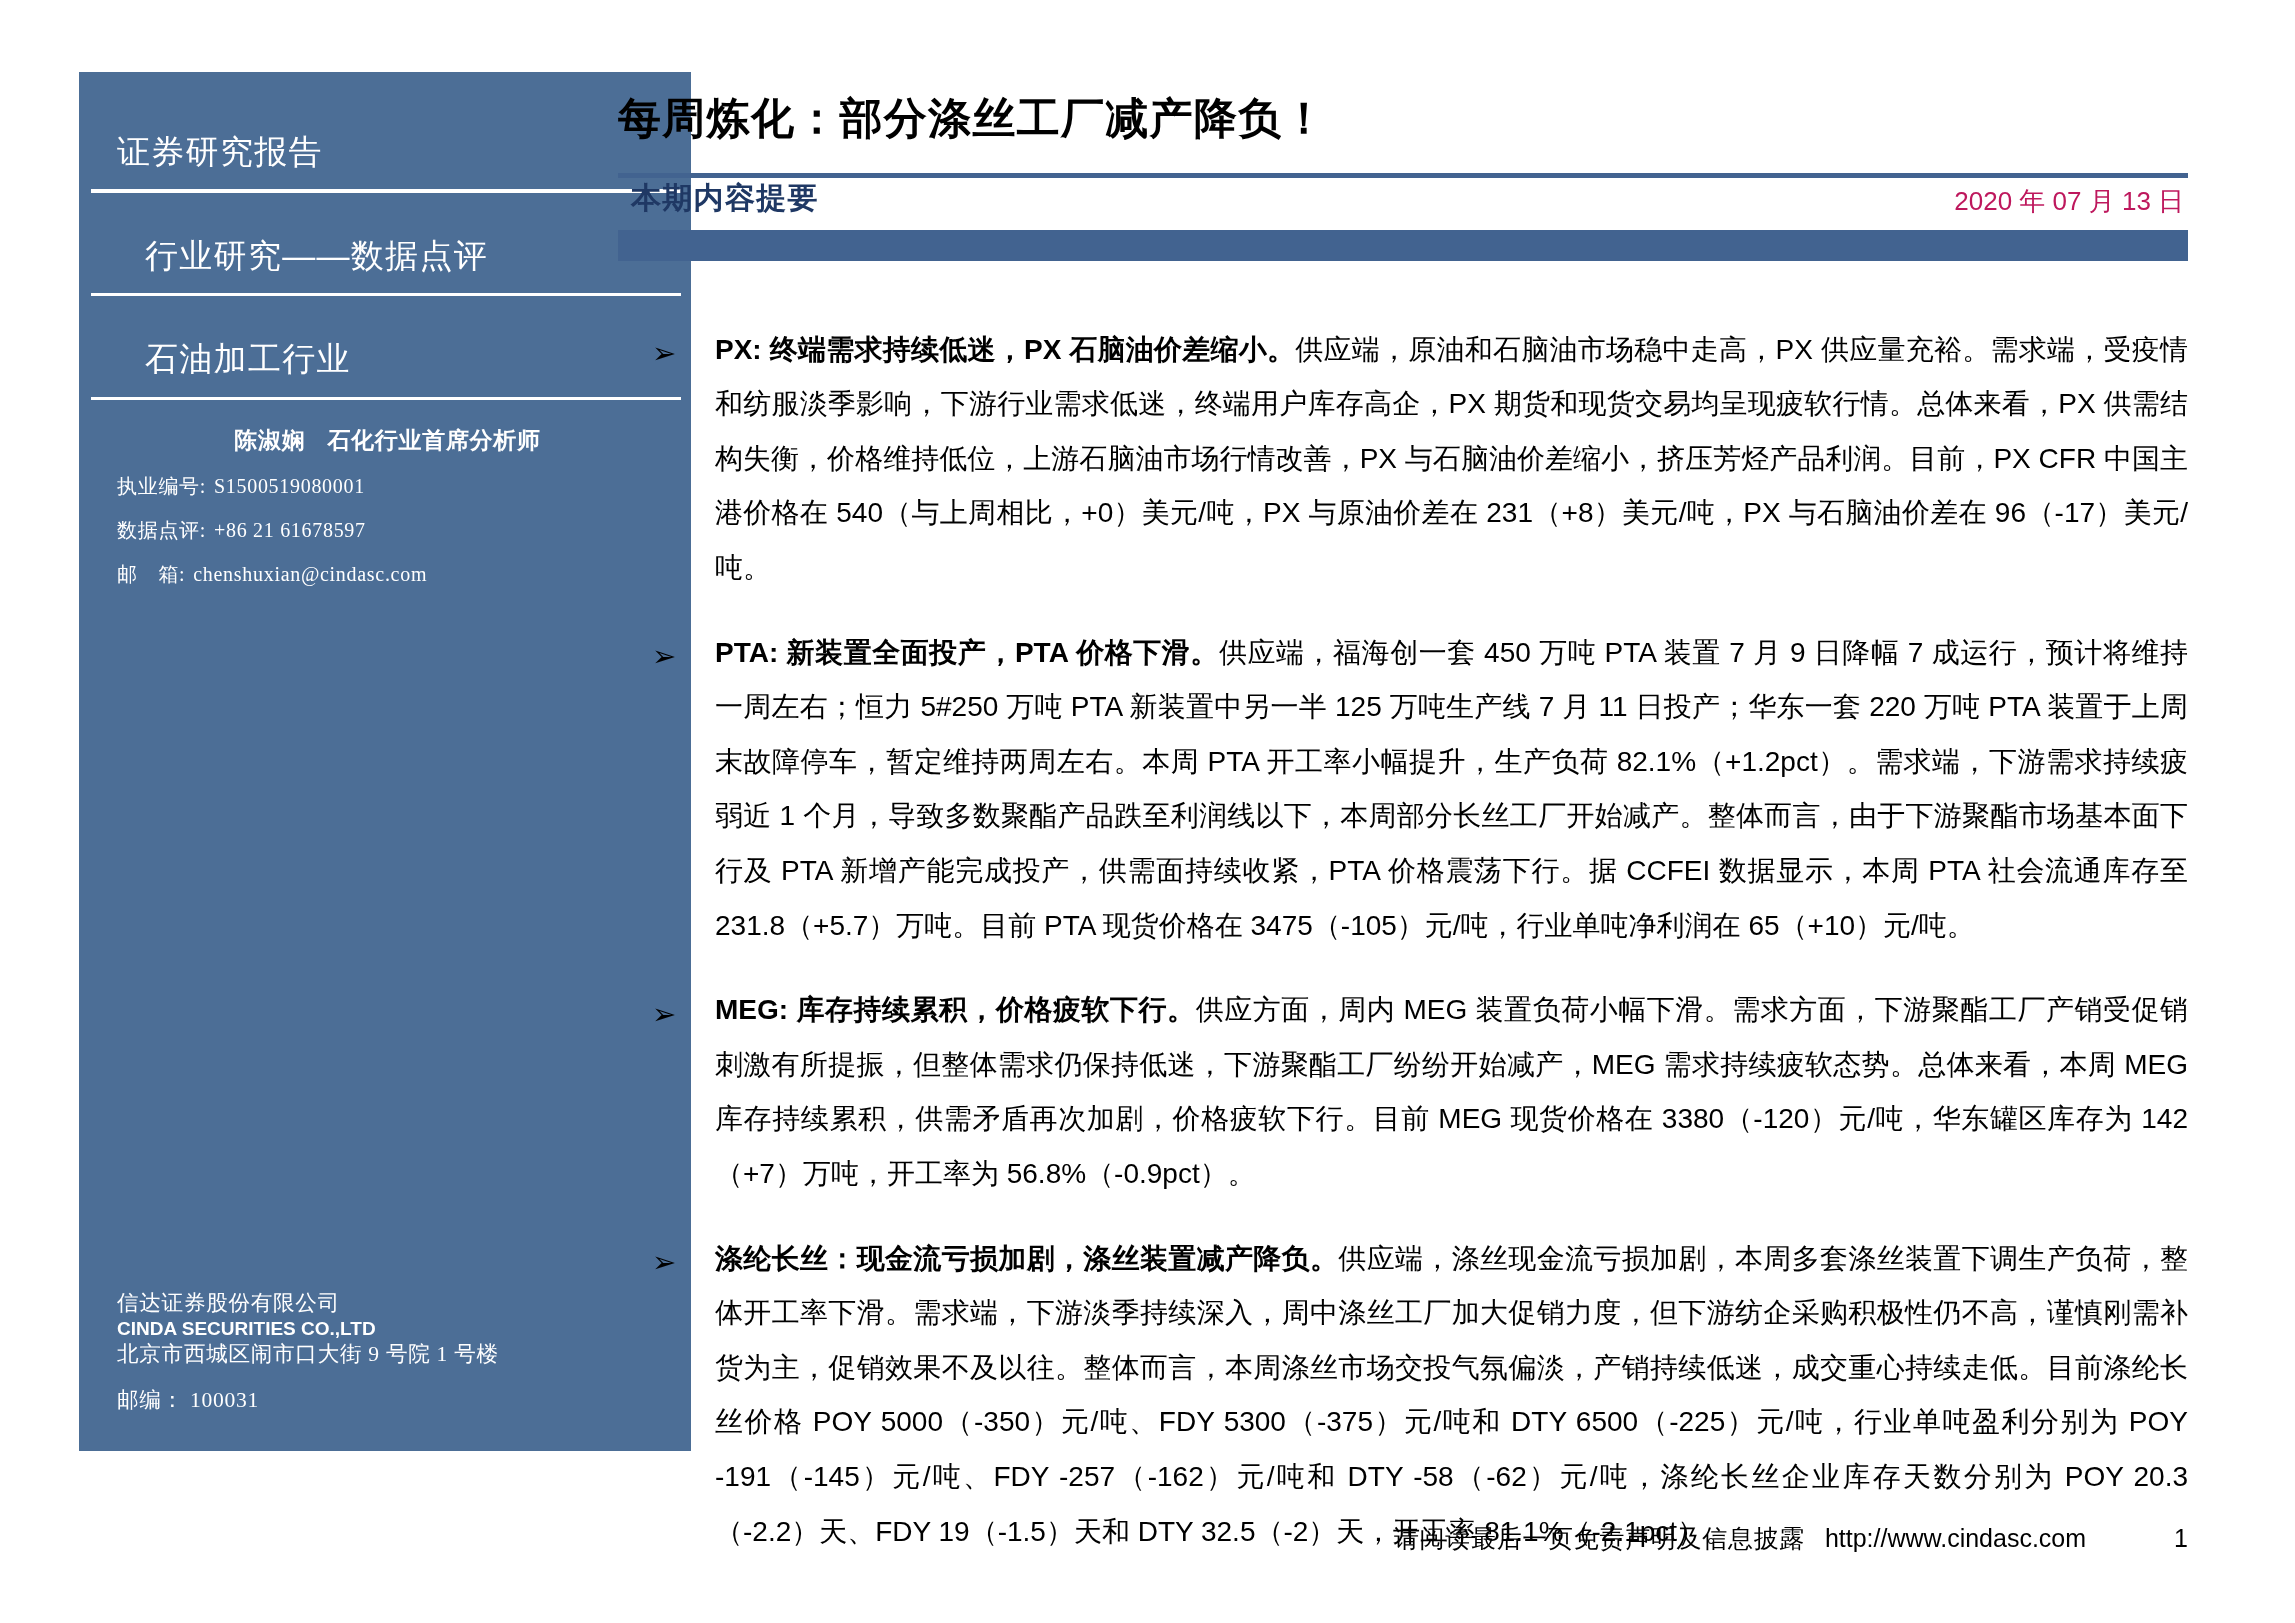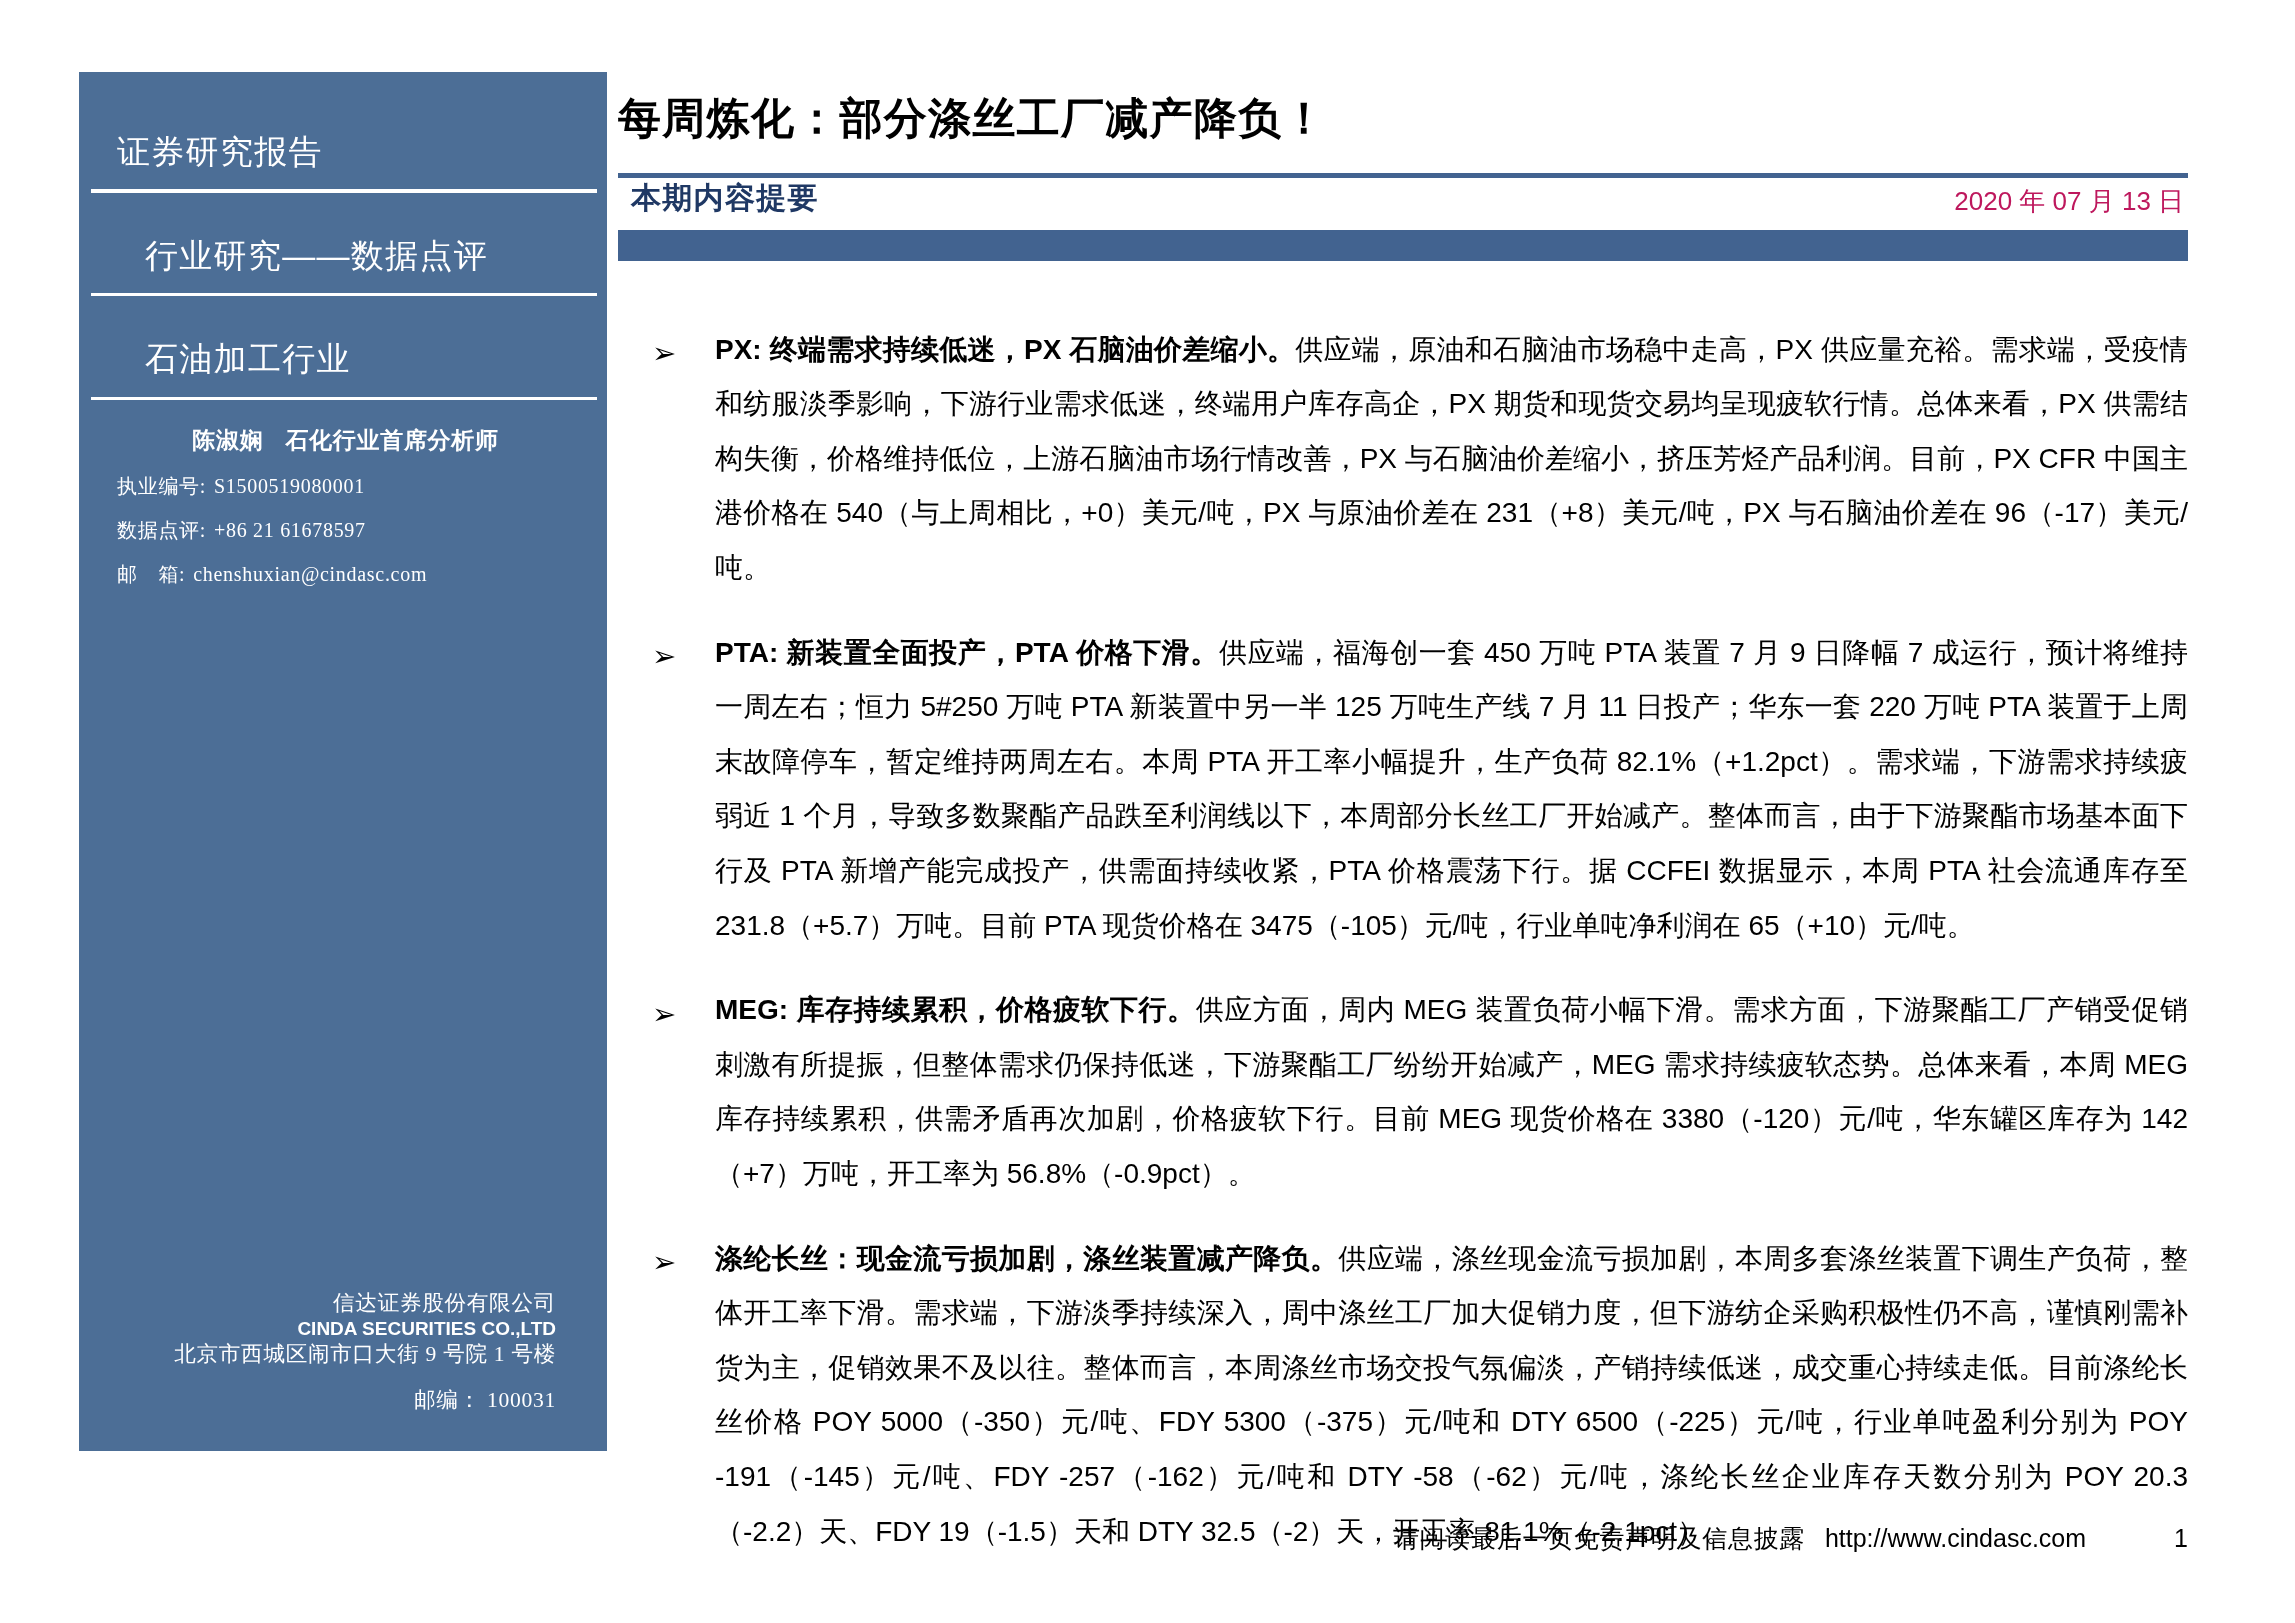--- a/index.html
+++ b/index.html
@@ -8,21 +8,21 @@
     background: #ffffff;
     position: relative;
     overflow: hidden;
     font-family: "Liberation Sans", sans-serif;
     color: #000;
   }
 
   
   .sidebar {
     position: absolute; left: 79px; top: 72px;
-    width: 528px; height: 1379px;
+    width: 612px; height: 1379px;
     background: #4C6E96;
     color: #fff;
     box-sizing: border-box;
     padding: 58px 33px 0 38px;
   }
   .side-h {
     font-size: 33px;
     letter-spacing: 1.3px;
     white-space: nowrap;
   }
@@ -41,25 +41,24 @@
   }
   .analyst-name { margin-right: 22px; }
   .contact-line {
     margin-top: 17px;
     font-family: "Liberation Serif", serif;
     letter-spacing: 0.7px;
     white-space: nowrap;
   }
   .contact-line .lbl { margin-right: 7.9px; }
   .company {
-    position: absolute; left: 38px; right: 51px; bottom: 36px;
+    position: absolute; left: 38px; right: 36px; bottom: 36px;
     font-size: 21.6px; line-height: 1.28;
     font-family: "Liberation Serif", serif;
     letter-spacing: 0.7px;
-    text-align: right;
   }
   .company .en { font-family: "Liberation Sans", sans-serif; font-size: 19px; letter-spacing: 0; font-weight: bold; }
   .company .post { margin-top: 18.3px; }
 
   
   .main {
     position: absolute; left: 618px; top: 0;
     width: 1570px;
   }
   .title {

